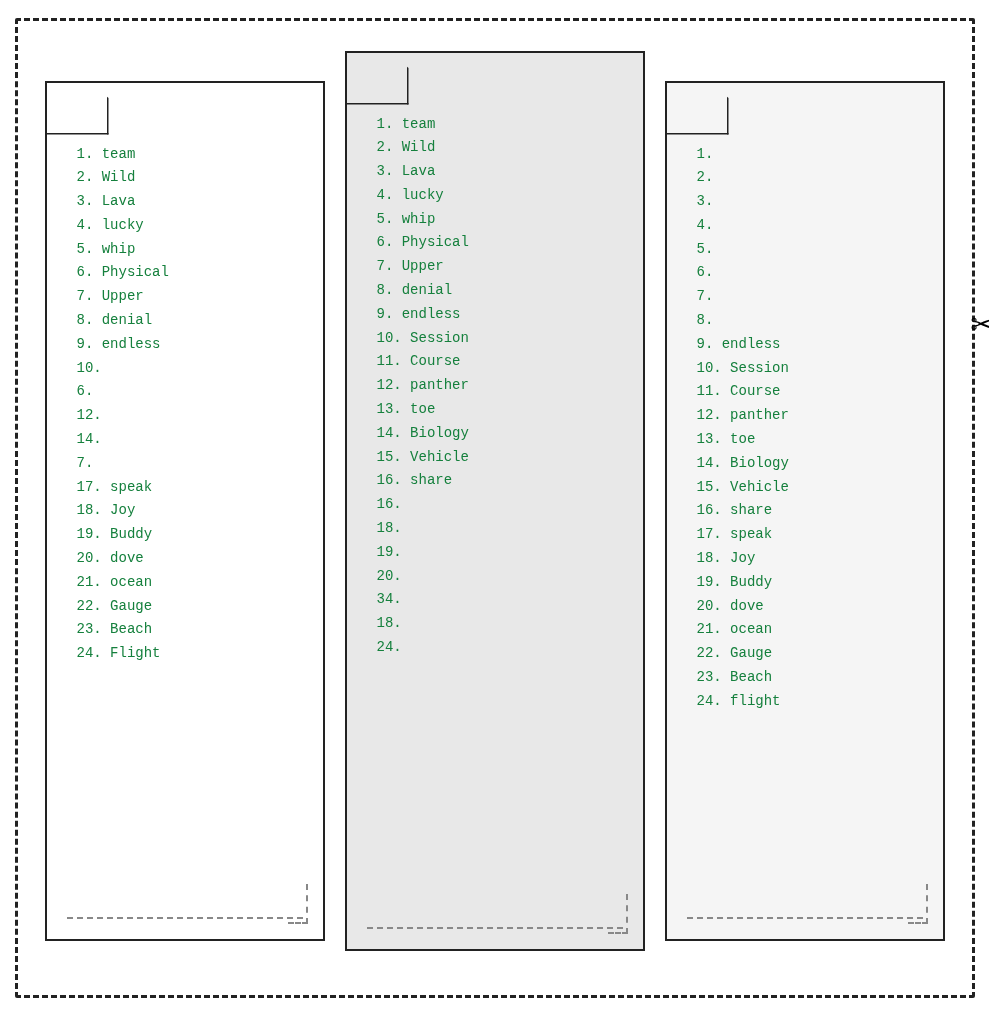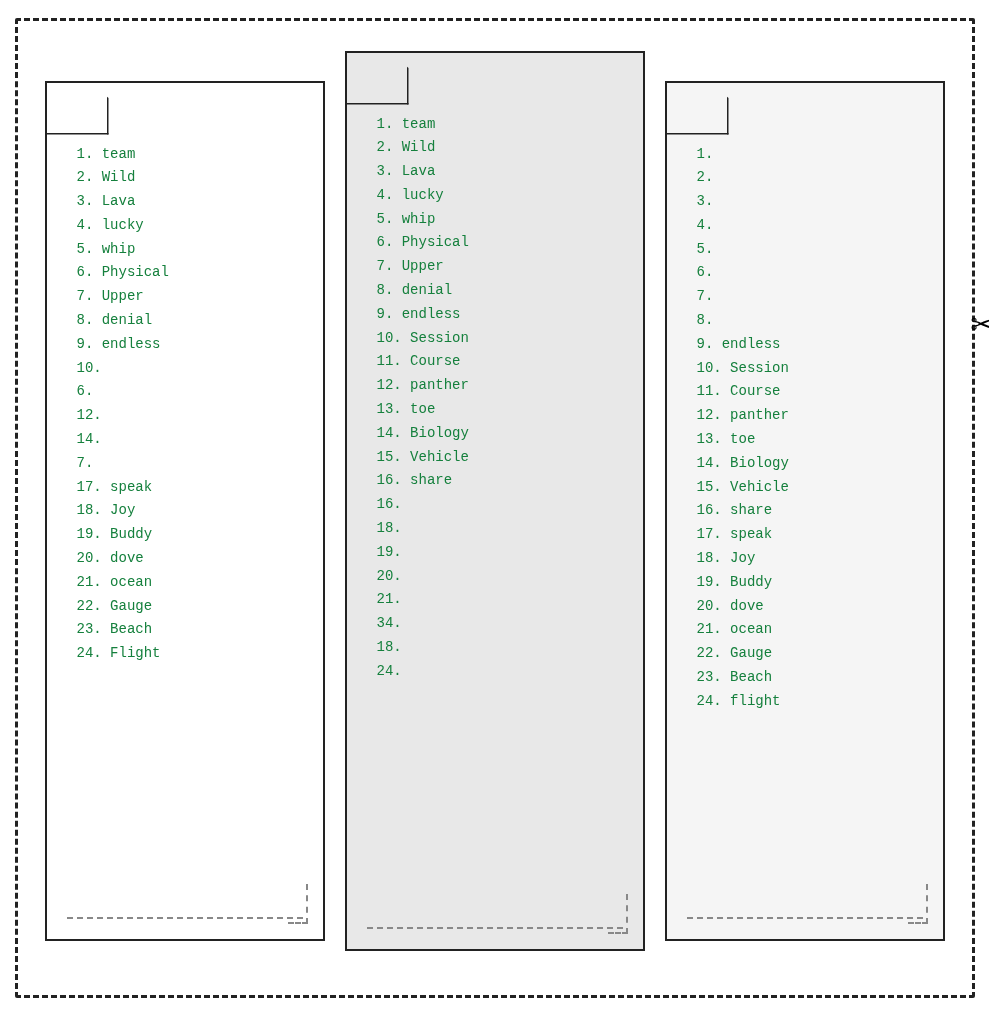--- a/index.html
+++ b/index.html
@@ -207,21 +207,20 @@
           <div class="list-item">11. Course</div>
           <div class="list-item">12. panther</div>
           <div class="list-item">13. toe</div>
           <div class="list-item">14. Biology</div>
           <div class="list-item">15. Vehicle</div>
           <div class="list-item">16. share</div>
           <div class="list-item">16.</div>
           <div class="list-item">18.</div>
           <div class="list-item">19.</div>
           <div class="list-item">20.</div>
-          <div class="list-item">21.</div>
           <div class="list-item">34.</div>
           <div class="list-item">18.</div>
           <div class="list-item">24.</div>
         </div>
       <div class="dashed-corner"></div>
     </div>
 
     <div class="panel panel-right">
       <div class="panel-content" id="right-list">
           <div class="list-item">1.</div>

